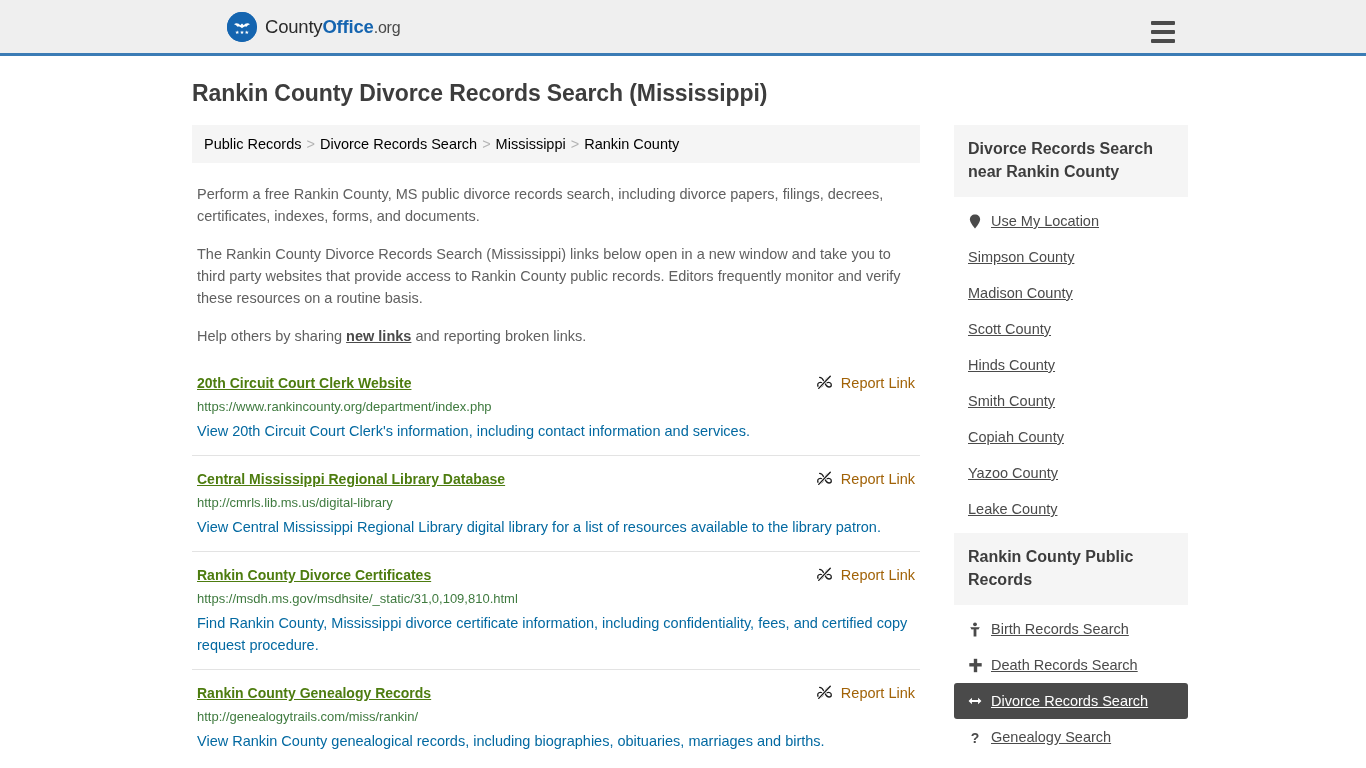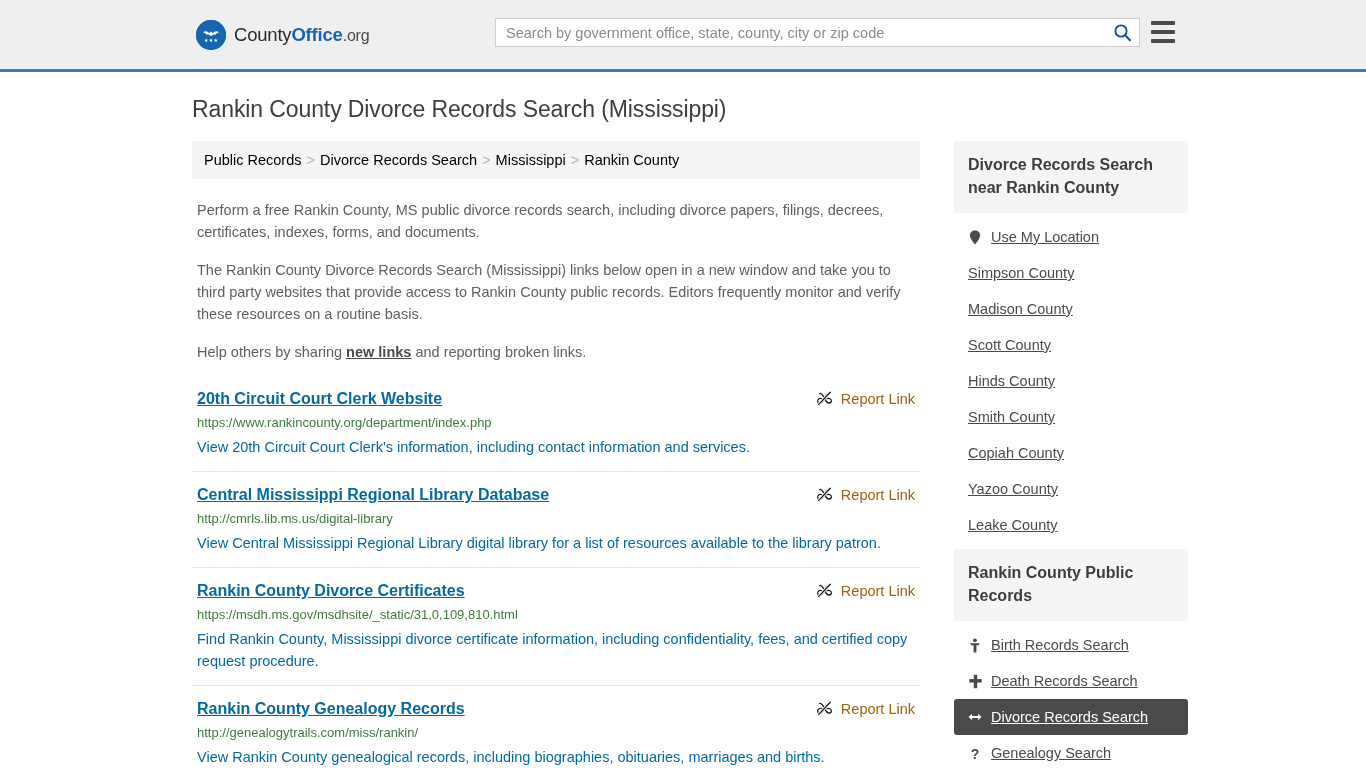--- a/index.html
+++ b/index.html
@@ -9,26 +9,27 @@
     width: 1366px; height: 768px;
     overflow: hidden;
     background: #ffffff;
     font-family: "Liberation Sans", sans-serif;
     color: #4a4a4a;
     -webkit-font-smoothing: antialiased;
   }
 
   
   .site-header {
-    height: 72px;
+    height: 56px;
     background: #efefef;
     border-bottom: 3px solid #3b7cb5;
     display: flex;
     align-items: center;
     position: relative;
+    padding-left: 31px;
   }
   .brand {
     display: flex;
     align-items: center;
     margin-left: 196px;
     text-decoration: none;
   }
   .brand-logo {
     width: 30px; height: 30px;
     border-radius: 50%;
@@ -106,21 +107,21 @@
   }
   .container {
     margin: 0 auto;
     width: 990px;
     padding-left: 0;
     display: block;
     position: relative;
   }
   .page-title {
     font-size: 23px;
-    font-weight: 400;
+    font-weight: 700;
     color: #3d3d3d;
     margin: 24px 0 0 0;
     padding: 0 0 0 4px;
     letter-spacing: -0.1px;
   }
   .cols {
     display: flex;
     align-items: flex-start;
     margin-top: 18px;
   }
@@ -163,23 +164,23 @@
     padding: 13px 5px 13px 5px;
     position: relative;
   }
   .link-item:first-child { border-top: 0; padding-top: 8px; }
   .link-head {
     display: flex;
     align-items: flex-start;
     justify-content: space-between;
   }
   .link-title {
-    font-size: 16px;
+    font-size: 14px;
     font-weight: 700;
-    color: #0369a1;
+    color: #4d7c0f;
     text-decoration: underline;
     line-height: 20px;
   }
   .report-link {
     display: flex;
     align-items: center;
     gap: 8px;
     flex: none;
     margin-left: 16px;
     padding-top: 1px;
@@ -257,31 +258,20 @@
         <path d="M10.2 18.4 l0.55 1.25 1.35 0.12 -1.02 0.9 0.3 1.33 -1.18 -0.7 -1.18 0.7 0.3 -1.33 -1.02 -0.9 1.35 -0.12 z" fill="#ffffff"></path>
         <path d="M15 18.4 l0.55 1.25 1.35 0.12 -1.02 0.9 0.3 1.33 -1.18 -0.7 -1.18 0.7 0.3 -1.33 -1.02 -0.9 1.35 -0.12 z" fill="#ffffff"></path>
         <path d="M19.8 18.4 l0.55 1.25 1.35 0.12 -1.02 0.9 0.3 1.33 -1.18 -0.7 -1.18 0.7 0.3 -1.33 -1.02 -0.9 1.35 -0.12 z" fill="#ffffff"></path>
       </svg>
     </span>
     <span class="brand-text">
       <span class="b1">County</span><span class="b2">Office</span><span class="b3">.org</span>
     </span>
   </a>
 
-  <div class="search-wrap">
-    <input class="search-input" type="text" placeholder="Search by government office, state, county, city or zip code" style="">
-    <button class="search-btn">
-      <span>
-        <svg width="19" height="19" viewBox="0 0 19 19" aria-hidden="true">
-          <circle cx="8" cy="8" r="5.6" fill="none" stroke="#10529e" stroke-width="1.9"></circle>
-          <line x1="12.1" y1="12.1" x2="17" y2="17.3" stroke="#10529e" stroke-width="2.1" stroke-linecap="round"></line>
-        </svg>
-      </span>
-    </button>
-  </div>
 
   <div class="hamburger">
     <span></span>
     <span></span>
     <span></span>
   </div>
 </div>
 
 <div class="page">
   <div class="container">

